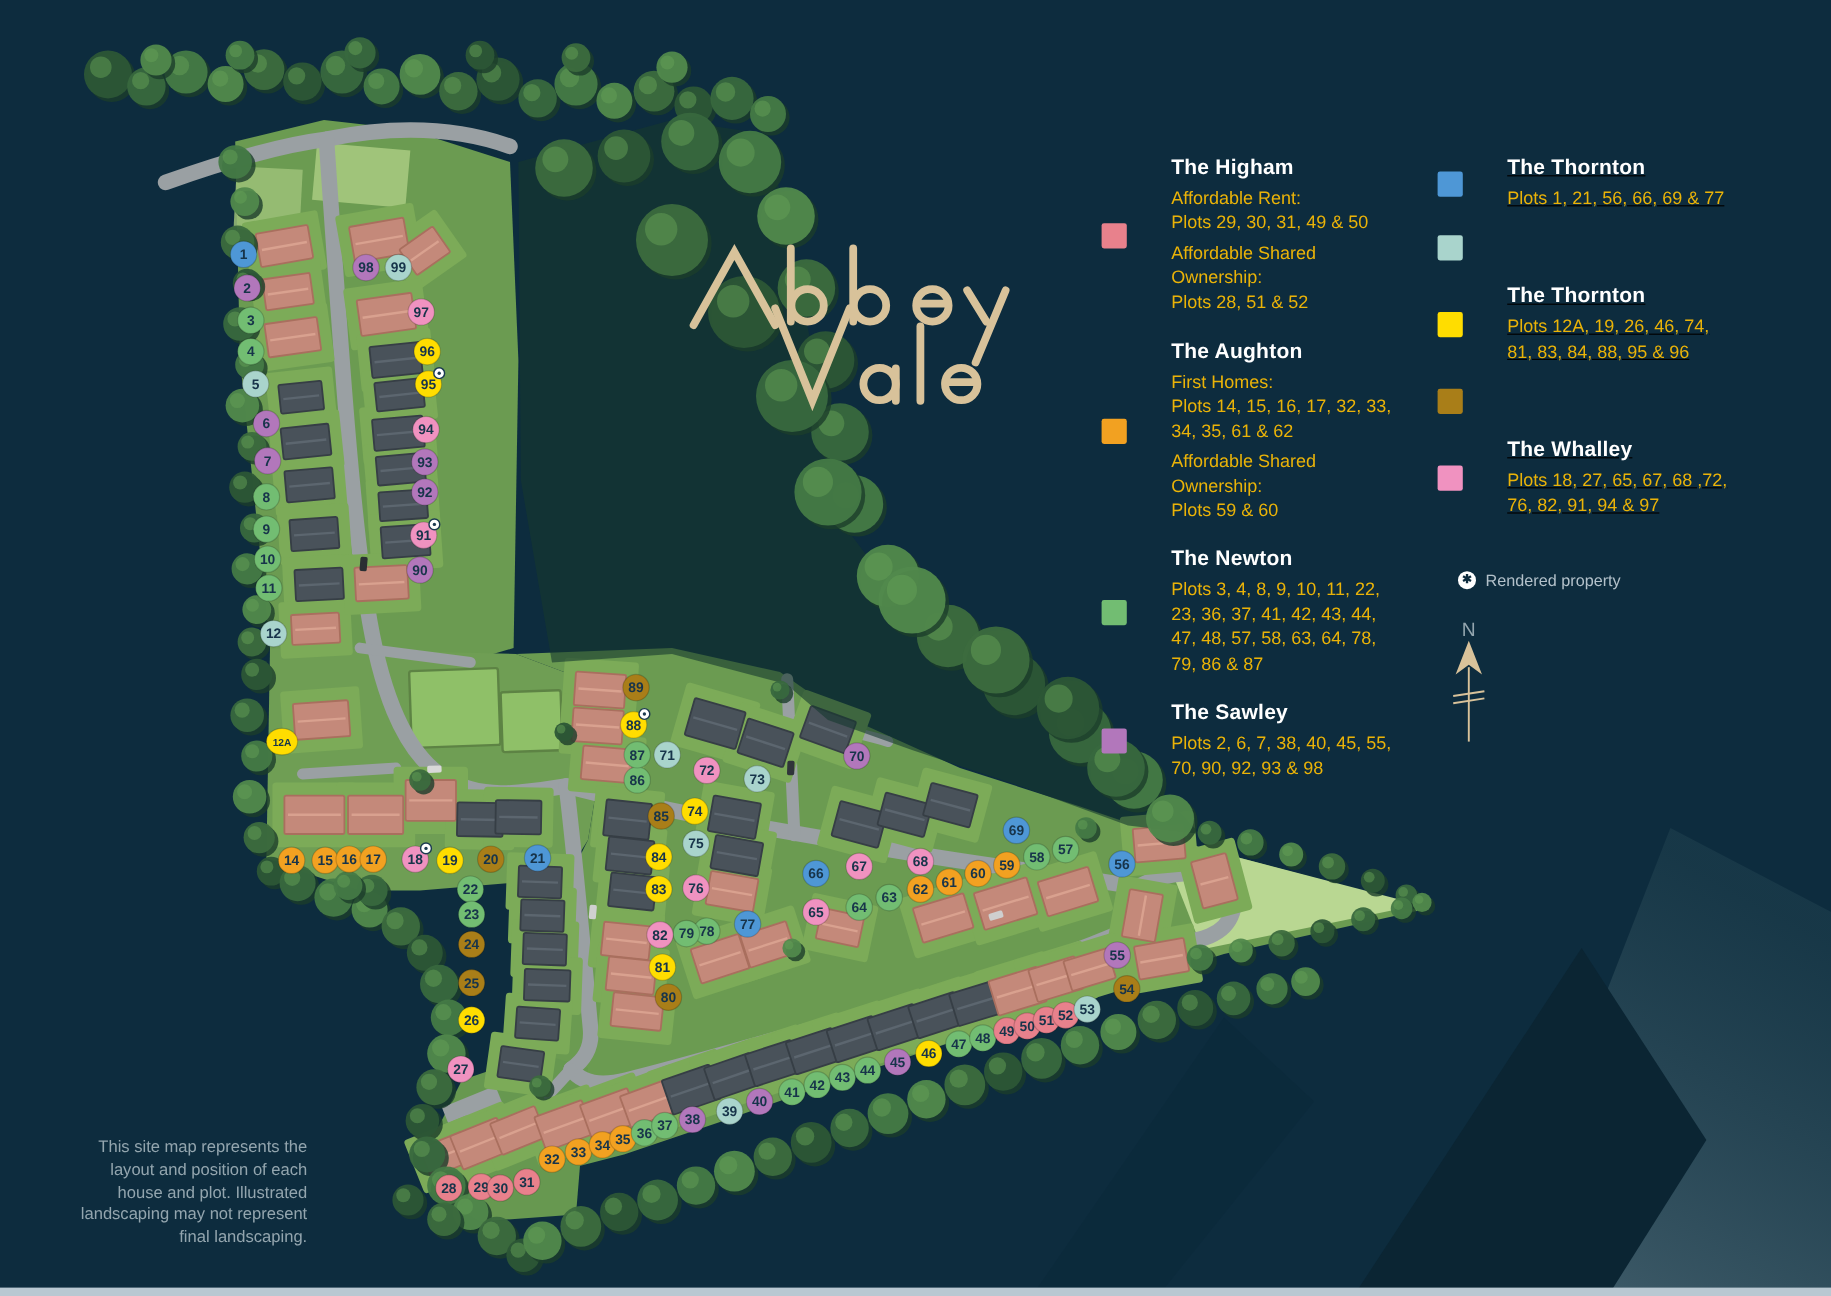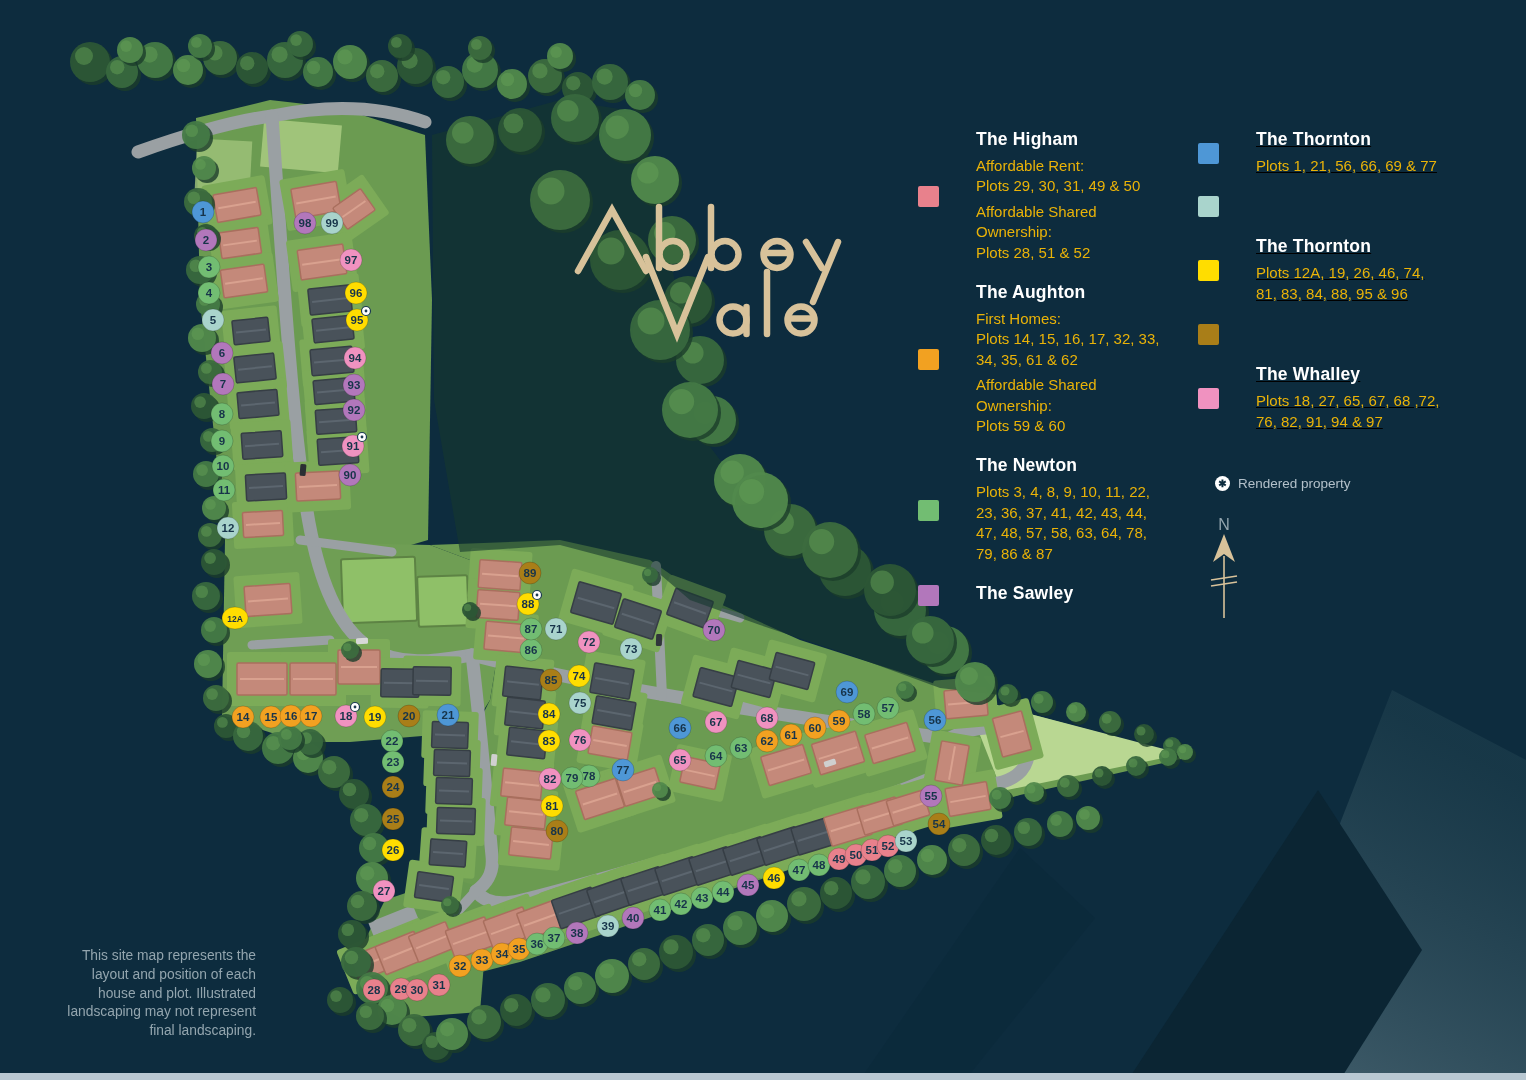--- a/index.html
+++ b/index.html
@@ -1158,20 +1158,23 @@
           <h3 class="house-name">The Newton</h3>
           <div class="sec">
             <div class="sec-plots">Plots 3, 4, 8, 9, 10, 11, 22, 23, 36, 37, 41, 42, 43, 44, 47, 48, 57, 58, 63, 64, 78, 79, 86 &amp; 87</div>
           </div>
         </div>
       </div>
       <div class="legend-item">
         <span class="swatch" style="background: rgb(178, 119, 187);"></span>
         <div class="legend-texts">
           <h3 class="house-name">The Sawley</h3>
+          <div class="sec">
+            <div class="sec-plots">Plots 2, 6, 7, 38, 40, 45, 55, 70, 90, 92, 93 &amp; 98</div>
+          </div>
         </div>
       </div>
     </div>
   <div class="legend-col" id="legend-col-2">
       <div class="legend-item">
         <span class="swatch" style="background: rgb(78, 151, 214);"></span>
         <div class="legend-texts">
           <h3 class="house-name">The Thornton</h3>
           <div class="sec">
             <div class="sec-plots">Plots 1, 21, 56, 66, 69 &amp; 77</div>

